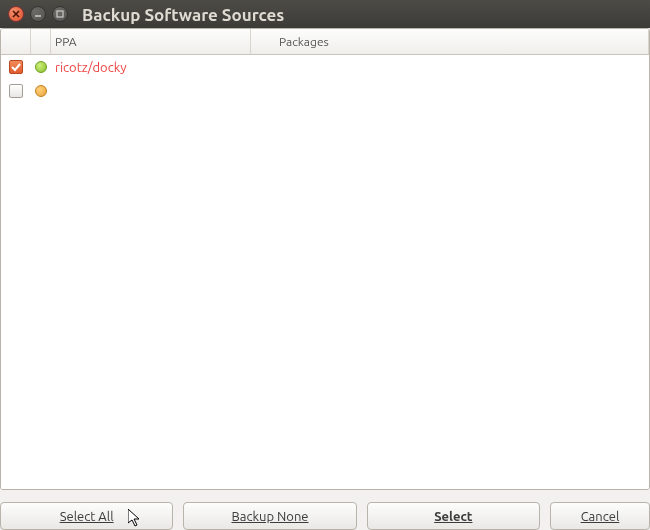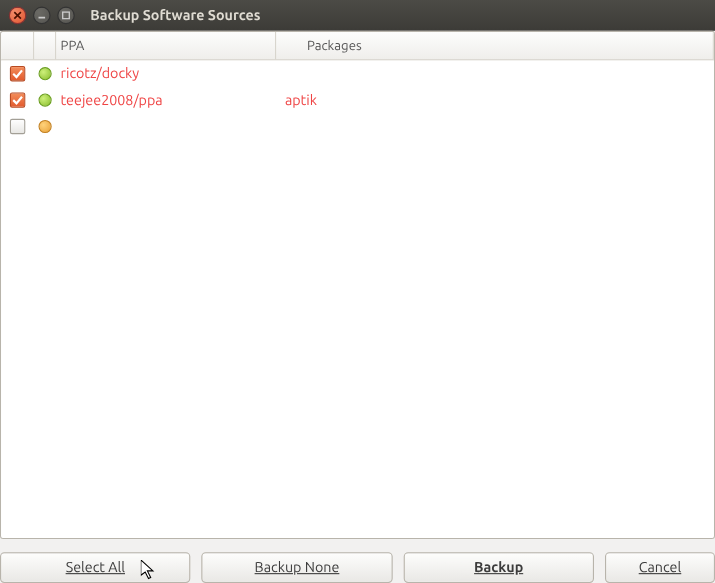--- a/index.html
+++ b/index.html
@@ -30,21 +30,21 @@
       font-size: 9px;
       position: relative;
     }
     .window-btn.close { background: radial-gradient(circle at 30% 30%, #f28c6a, #e0542e); border: 1px solid #833; }
     .window-btn.minimize { background: radial-gradient(circle at 30% 30%, #6b6a65, #555450); border: 1px solid #333; }
     .window-btn.maximize { background: radial-gradient(circle at 30% 30%, #6b6a65, #555450); border: 1px solid #333; }
     .window-btn svg { width: 8px; height: 8px; }
     .title-text {
       color: #dfdbd2;
       font-weight: bold;
-      font-size: 13px;
+      font-size: 17px;
       margin-left: 8px;
     }
     .content {
       display: flex;
       flex-direction: column;
       height: calc(530px - 28px);
     }
     .list-container {
       flex: 1;
       background: #fff;
@@ -168,47 +168,33 @@
               </svg>
             </div>
           </div>
           <div class="row-status">
             <div class="status-dot green"></div>
           </div>
           <div class="row-ppa">ricotz/docky</div>
         </div>
         <div class="list-row">
           <div class="row-check">
-            <div class="checkbox checked">
-              <svg viewBox="0 0 10 10">
-                <path d="M1 5 L4 8 L9 2" fill="none" stroke="#fff" stroke-width="2"></path>
-              </svg>
-            </div>
-          </div>
-          <div class="row-status">
-            <div class="status-dot green"></div>
-          </div>
-          <div class="row-ppa">teejee2008/ppa</div>
-          <div class="row-packages">aptik</div>
-        </div>
-        <div class="list-row">
-          <div class="row-check">
             <div class="checkbox"></div>
           </div>
           <div class="row-status">
             <div class="status-dot orange"></div>
           </div>
           <div class="row-packages"></div>
         </div>
       </div>
   </div>
 
   <div class="button-bar">
     <div class="btn wide">Select All</div>
     <div class="btn wide">Backup None</div>
-    <div class="btn wide primary">Backup</div>
+    <div class="btn wide primary">Select</div>
     <div class="btn cancel">Cancel</div>
   </div>
 </div>
 
 <svg class="cursor" width="16" height="20" viewBox="0 0 16 20">
   <path d="M0 0 L0 14 L4 11 L7 17 L9 16 L6 10 L11 10 Z" fill="#fff" stroke="#000" stroke-width="1"></path>
 </svg>
 
 </body></html>

